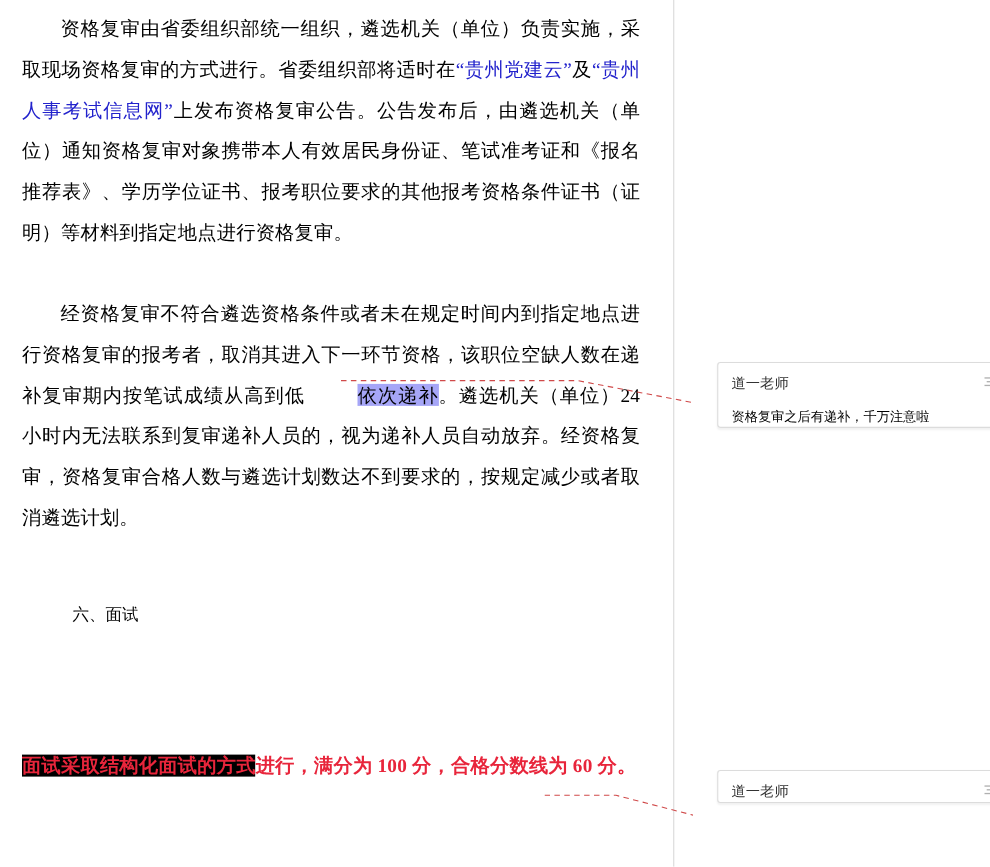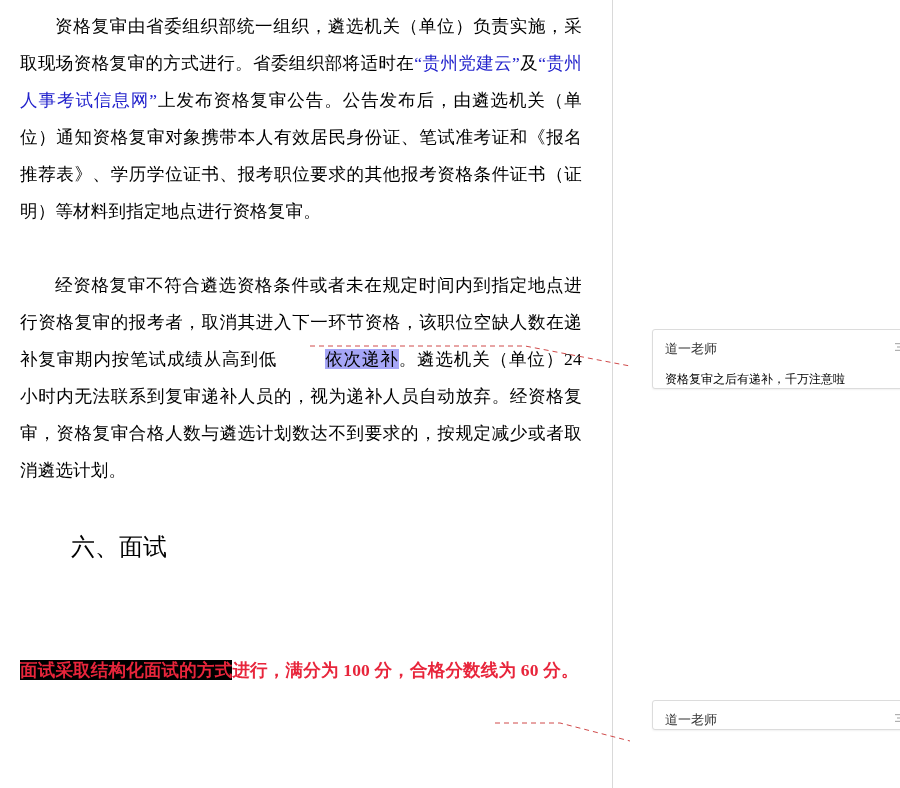--- a/index.html
+++ b/index.html
@@ -61,25 +61,25 @@
   }
   .hl {
     background: #a6a6f7;
     margin-left: 48px;
   }
   .hl-pink {
     background: #000000;
   }
   .section-head {
     font-family: "Liberation Serif", serif;
-    font-size: 24px;
+    font-size: 15px;
     line-height: 37px;
     color: #000000;
     text-indent: 2em;
-    margin: 3px;
+    margin: 16px;
     font-weight: normal;
   }
 
   
   .comment-card {
     position: absolute;
     width: 266px;
     box-sizing: border-box;
     background: #ffffff;
     border: 1px solid #dcdcdc;

